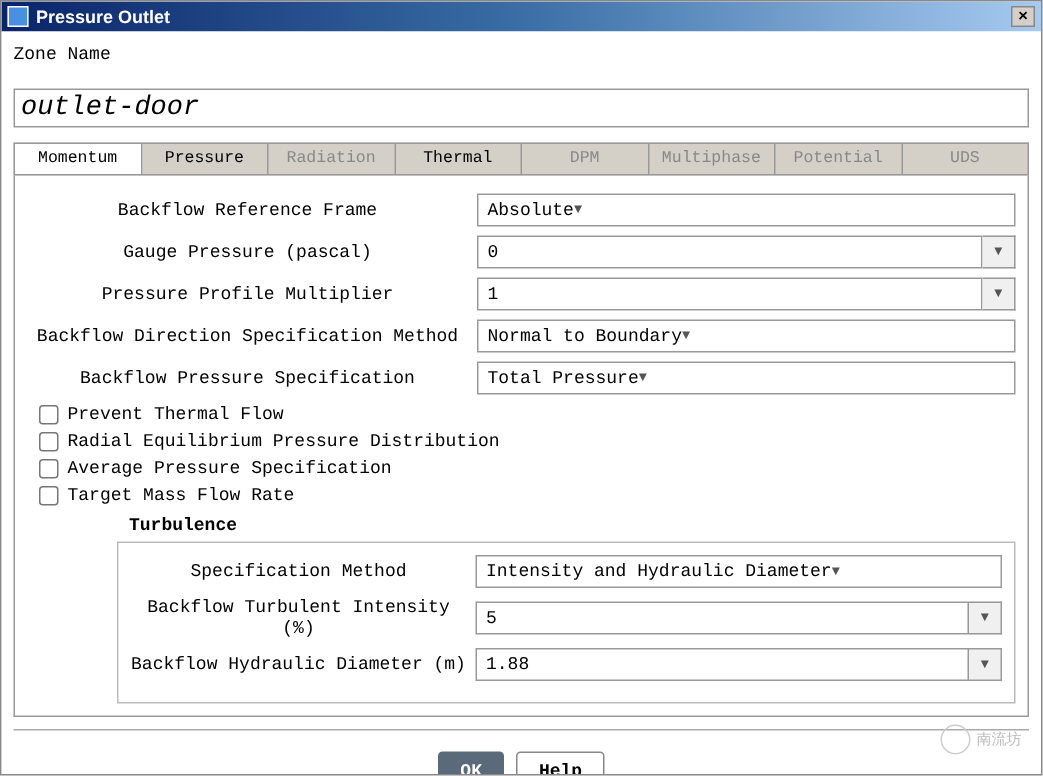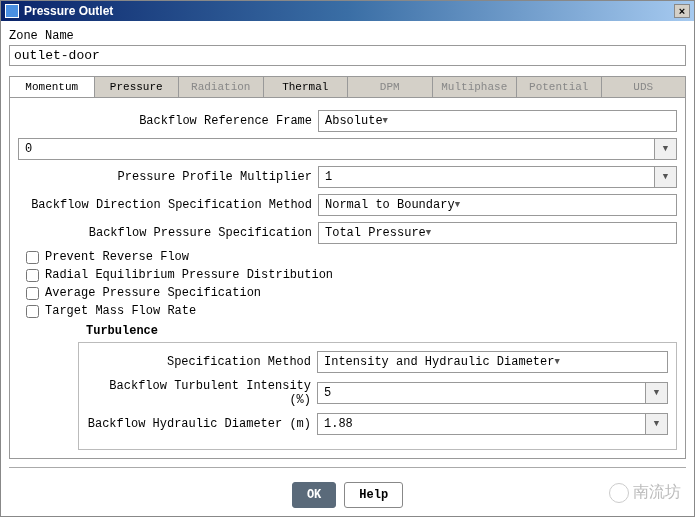--- a/index.html
+++ b/index.html
@@ -42,28 +42,29 @@
       font-size: 11px;
       font-weight: bold;
       cursor: pointer;
     }
     .content {
       flex: 1;
       padding: 8px;
       background: #fff;
       overflow: hidden;
     }
-    .zone-label { margin-bottom: 2px; }
+    .zone-label { margin-bottom: 16px; }
     .zone-input {
       width: 100%;
       border: 1px solid #999;
       padding: 2px 4px;
       font-family: inherit;
-      font-size: 13px;
+      font-size: 18px;
       margin-bottom: 10px;
+      font-style: italic;
     }
     .tabs {
       display: flex;
       border: 1px solid #999;
       background: #d4d0c8;
     }
     .tab {
       flex: 1;
       padding: 4px 2px;
       text-align: center;
@@ -79,21 +80,21 @@
       border-top: none;
       padding: 12px 8px 8px 8px;
     }
     .form-row {
       display: flex;
       align-items: center;
       margin-bottom: 6px;
     }
     .form-label {
       width: 300px;
-      text-align: right;
+      text-align: center;
       padding-right: 6px;
     }
     .form-control {
       flex: 1;
       display: flex;
     }
     .select, .num-input {
       flex: 1;
       border: 1px solid #999;
       padding: 3px 6px;
@@ -163,21 +164,21 @@
       background: #5a6a7a;
       color: #fff;
       border-color: #5a6a7a;
     }
     .watermark {
       position: absolute;
       right: 14px;
       bottom: 14px;
       color: #bbb;
       font-family: Arial, sans-serif;
-      font-size: 16px;
+      font-size: 10px;
       display: flex;
       align-items: center;
       gap: 4px;
     }
     .watermark .wicon {
       width: 20px; height: 20px;
       border: 1px solid #ccc;
       border-radius: 10px;
     }
   </style>
@@ -210,20 +211,21 @@
       <div class="form-label">Backflow Reference Frame</div>
       <div class="form-control">
         <div class="select">
           <span>Absolute</span>
           <span class="chevron">▼</span>
         </div>
       </div>
     </div>
 
     <div class="form-row">
+      <div class="form-label">Gauge Pressure (pascal)</div>
       <div class="form-control">
         <div class="num-input">
             <span>0</span>
           </div>
         <div class="drop-btn">
             <span class="chevron">▼</span>
           </div>
       </div>
     </div>
 
@@ -254,21 +256,21 @@
       <div class="form-control">
         <div class="select">
           <span>Total Pressure</span>
           <span class="chevron">▼</span>
         </div>
       </div>
     </div>
 
     <div class="check-row">
         <input type="checkbox" style="">
-        <span>Prevent Reverse Flow</span>
+        <span>Prevent Thermal Flow</span>
       </div>
     <div class="check-row">
         <input type="checkbox" style="">
         <span>Radial Equilibrium Pressure Distribution</span>
       </div>
     <div class="check-row">
         <input type="checkbox" style="">
         <span>Average Pressure Specification</span>
       </div>
     <div class="check-row">

